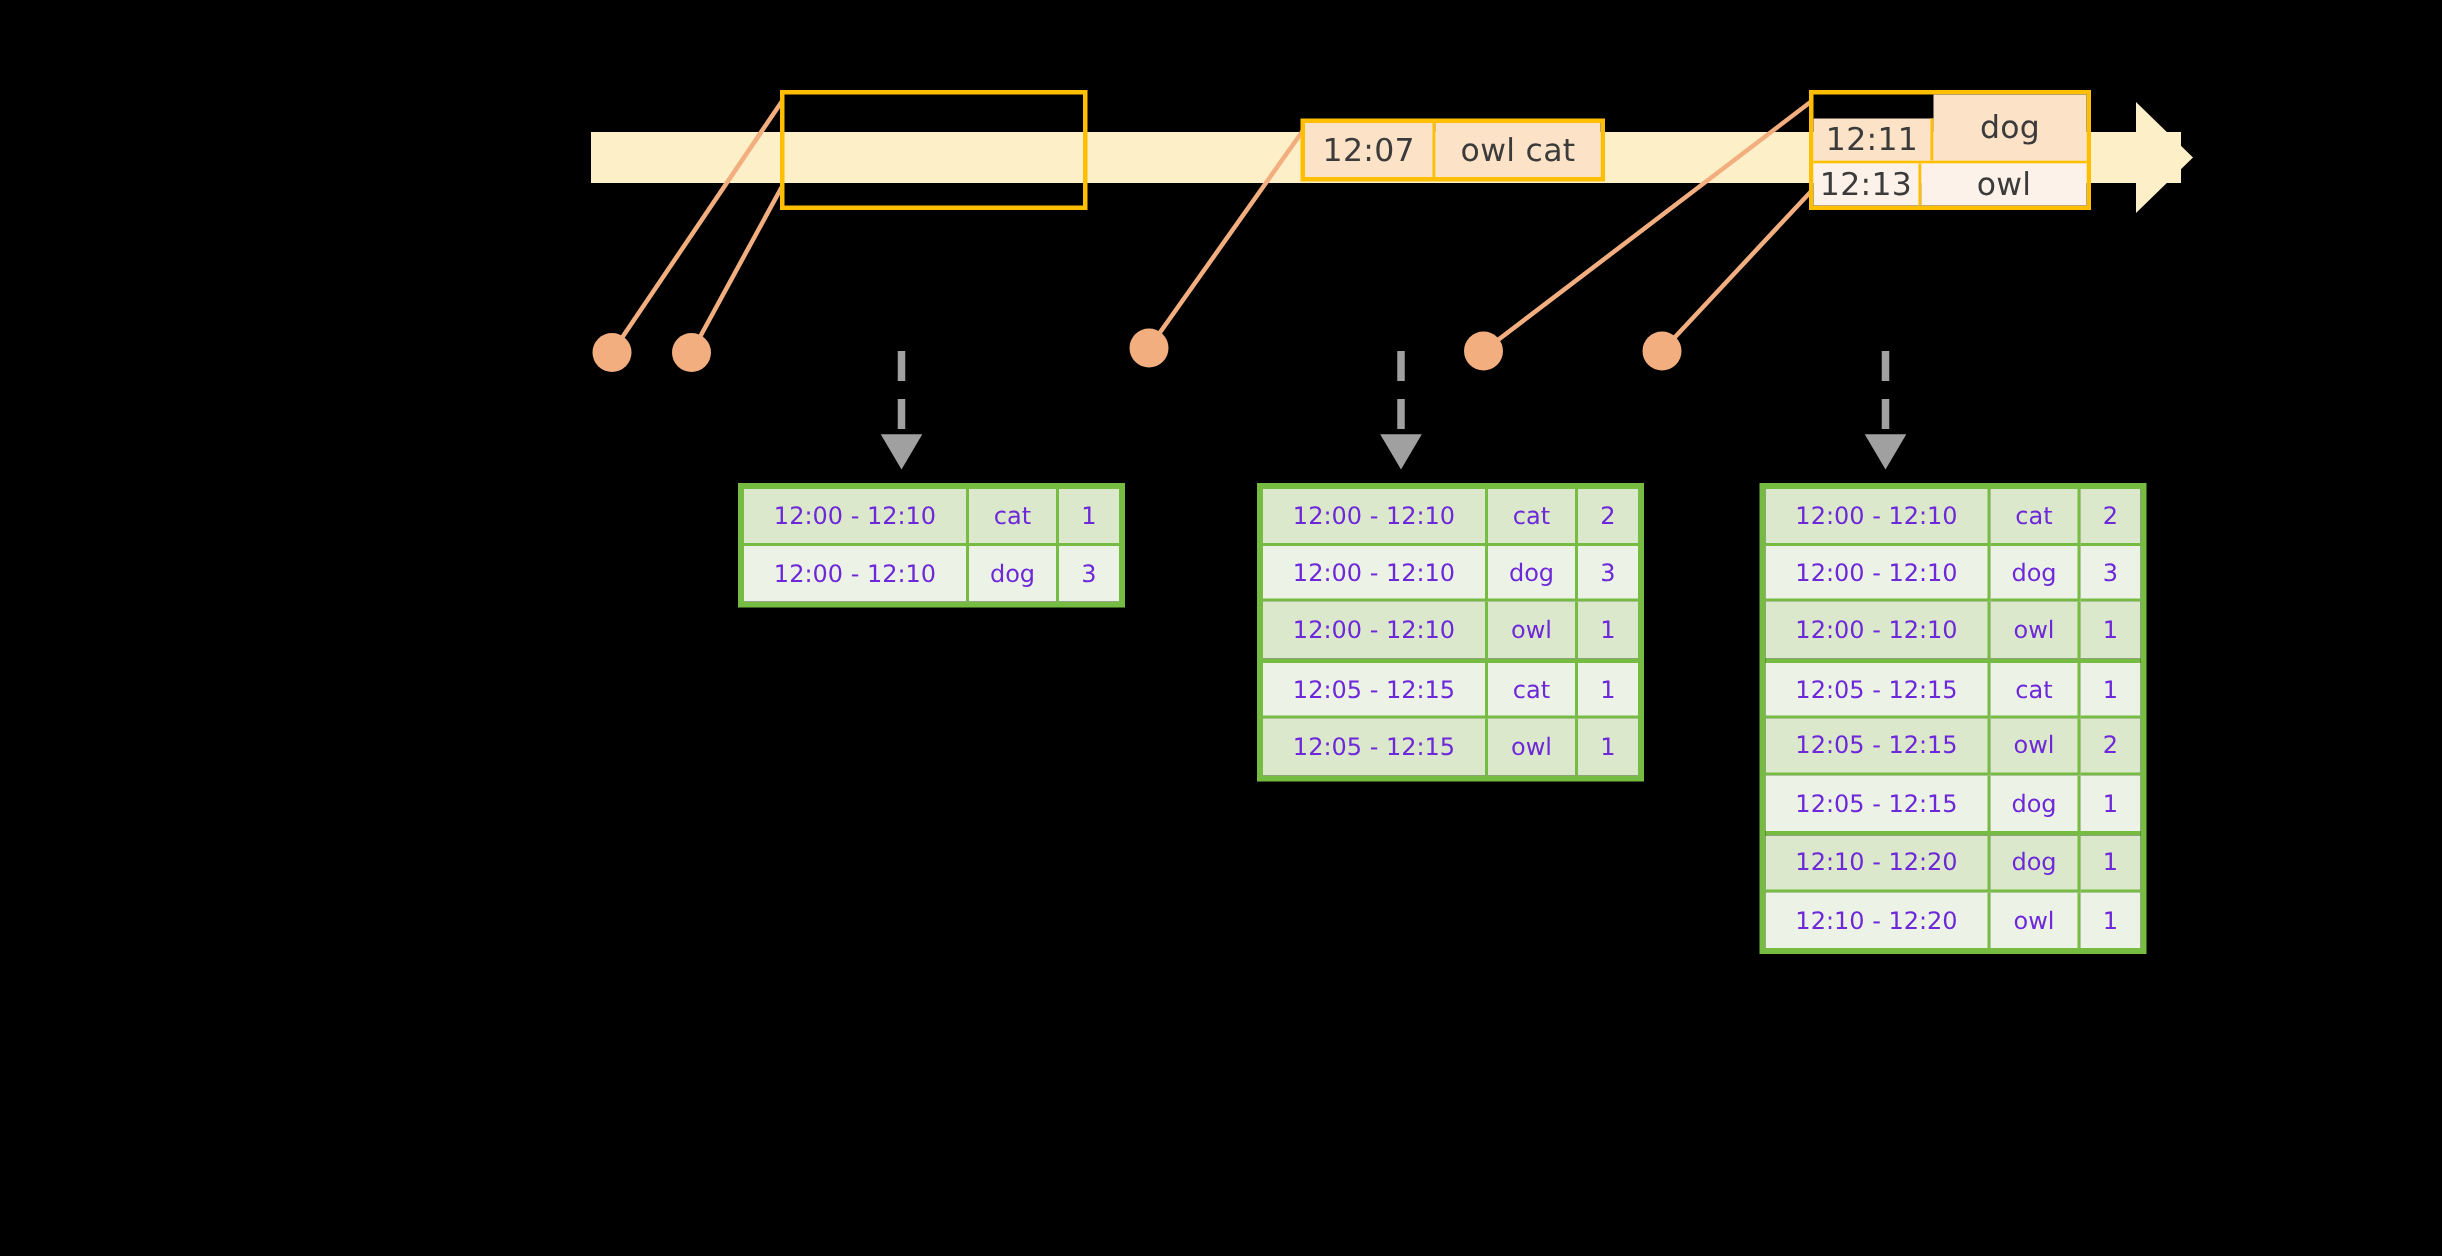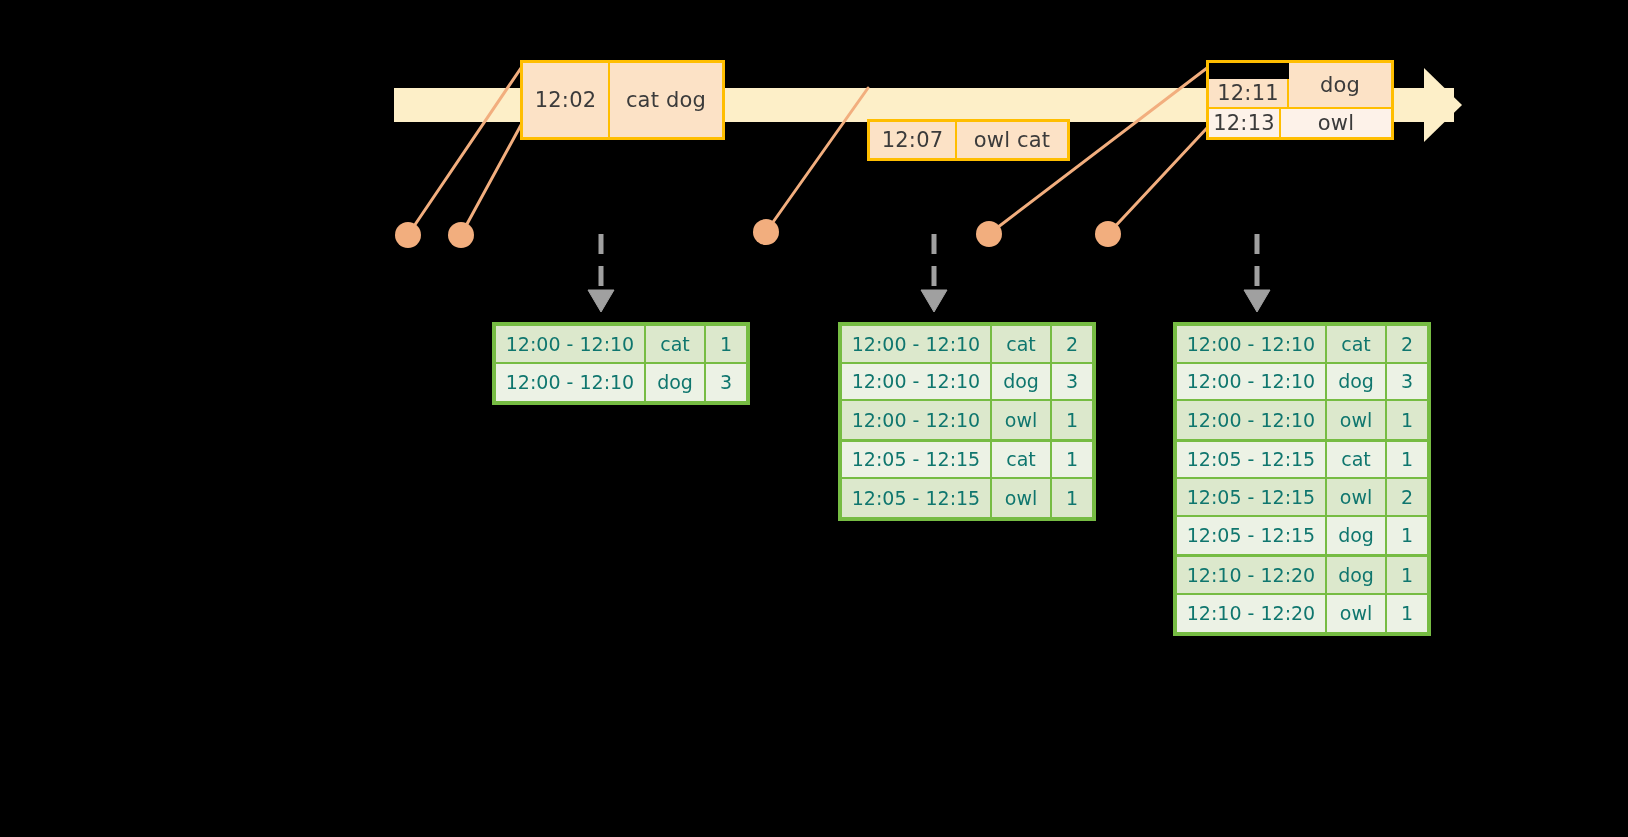--- a/index.html
+++ b/index.html
@@ -81,22 +81,22 @@
     height: 37.5px;
     box-sizing: border-box;
   }
   .rt-row.shade-a .rt-cell { background: #DCE8CC; }
   .rt-row.shade-b .rt-cell { background: #ECF2E5; }
   .rt-cell {
     display: flex;
     align-items: center;
     justify-content: center;
     box-sizing: border-box;
-    font-size: 19px;
-    color: #0f766e;
+    font-size: 16px;
+    color: #6d28d9;
     white-space: nowrap;
     border-right: 2px solid #76BC43;
     border-bottom: 2px solid #76BC43;
   }
   .rt-cell:last-child { border-right: none; }
   .rt-row:last-child .rt-cell { border-bottom: none; }
   .rt-window { flex: 0 0 auto; }
   .rt-key    { flex: 0 0 auto; text-align: right; }
   .rt-count  { flex: 0 0 auto; }
 </style>
@@ -138,27 +138,23 @@
         <polygon points="921,290 947,290 934,312"></polygon>
       </g>
       <g>
         <line x1="1257" y1="234" x2="1257" y2="293" stroke-width="5" stroke-dasharray="20 12"></line>
         <polygon points="1244,290 1270,290 1257,312"></polygon>
       </g>
     </g>
   </svg>
 
   <div class="event-box" style="left:520px; top:60px; width:205px; height:80px;">
-    <div class="event-row shade-a">
-      <div class="ev-cell ev-time" style="width:87px;">12:02</div>
-      <div class="ev-cell" style="flex:1;">cat dog</div>
-    </div>
-  </div>
-
-  <div class="event-box" style="left:867px; top:79px; width:203px; height:42px;margin-top:40px;">
+  </div>
+
+  <div class="event-box" style="left:867px; top:79px; width:203px; height:42px;">
     <div class="event-row shade-a">
       <div class="ev-cell ev-time" style="width:87px;">12:07</div>
       <div class="ev-cell" style="flex:1;">owl cat</div>
     </div>
   </div>
 
   <div class="event-box" style="left:1206px; top:60px; width:188px; height:80px;">
     <div class="event-row shade-a">
       <div class="ev-cell ev-time" style="width:80px;margin-top:16px;">12:11</div>
       <div class="ev-cell" style="flex:1;">dog</div>

